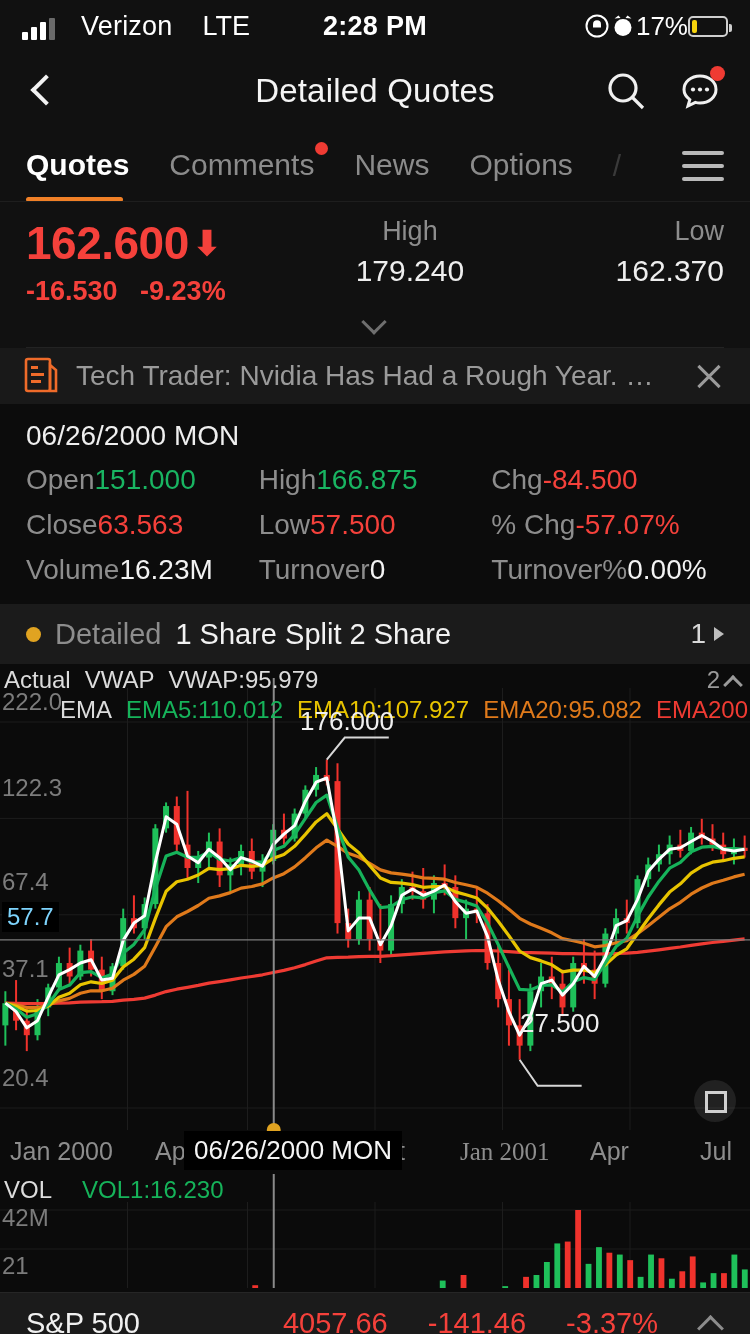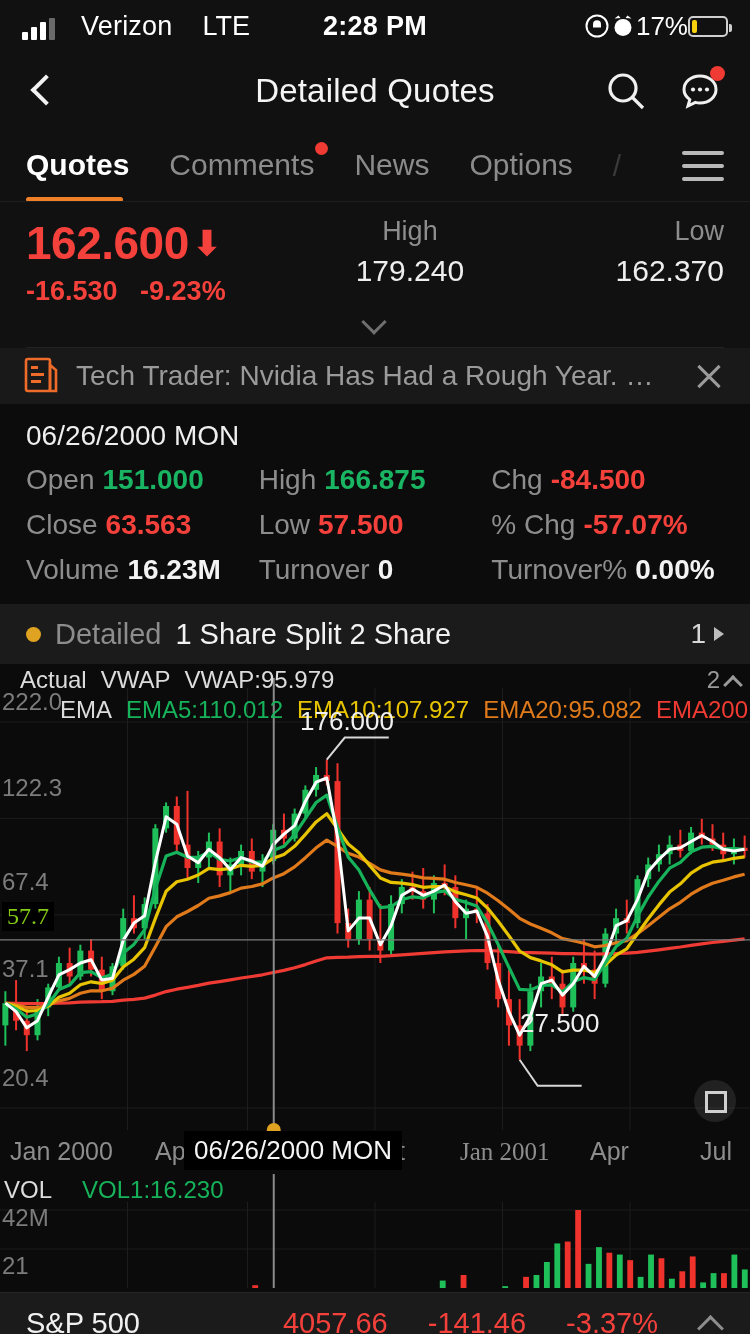--- a/index.html
+++ b/index.html
@@ -124,61 +124,61 @@
     background:#9b9b9b;
   }
   .news-x::before{ transform:rotate(45deg); }
   .news-x::after{ transform:rotate(-45deg); }
 
   
   .ohlc{ background:#0c0c0c; padding:16px 26px 18px 26px; }
   .ohlc-date{ font-size:28px; color:#efefef; margin-bottom:12px; }
   .ohlc-grid{ display:grid; grid-template-columns:1fr 1fr 1fr; row-gap:13px; }
   .oh-cell{ font-size:28px; color:#8d8d8d; white-space:nowrap; }
-  .oh-cell b{ font-weight:bold; margin-left:8px; }
+  .oh-cell b{ font-weight:normal; }
   .up{ color:#19b562; }
   .dn{ color:#f5413b; }
   .neu{ color:#f3f3f3; }
 
   
   .divrow{
     height:60px; display:flex; align-items:center; padding:0 26px;
     background:#1b1b1b; gap:14px;
   }
   .dot-y{ width:15px; height:15px; border-radius:50%; background:#e0a321; flex:none; }
   .div-lab{ font-size:29px; color:#8d8d8d; }
   .div-val{ font-size:29px; color:#f2f2f2; }
   .div-cnt{ margin-left:auto; font-size:28px; color:#d8d8d8; display:flex; align-items:center; gap:8px; }
   .caret-r{ width:0; height:0; border-left:10px solid #bdbdbd; border-top:7px solid transparent; border-bottom:7px solid transparent; }
 
   
   .chartwrap{ position:relative; height:510px; background:#0b0b0b; overflow:hidden; }
   .ind-row{
     position:absolute; left:0; right:0; top:0; height:32px;
-    display:flex; align-items:center; gap:14px; padding-left:20px; z-index:6;
+    display:flex; align-items:center; gap:14px; padding-left:4px; z-index:6;
   }
   .ind-row2{ top:30px; padding-left:60px; }
   .ind-t{ font-size:24px; color:#dcdcdc; white-space:nowrap; }
   .ind-g{ font-size:24px; color:#16b35a; white-space:nowrap; }
   .ind-y{ font-size:24px; color:#e8c400; white-space:nowrap; }
   .ind-o{ font-size:24px; color:#e07a1b; white-space:nowrap; }
   .ind-r{ font-size:24px; color:#ef3b33; white-space:nowrap; }
   .layers{
     position:absolute; right:10px; top:2px; font-size:24px; color:#9a9a9a;
     display:flex; align-items:center; gap:4px; z-index:7;
   }
   .chev-up{ width:16px; height:10px; position:relative; }
   .chev-up::before{
     content:""; position:absolute; left:2px; top:3px; width:11px; height:11px;
     border-left:3px solid #9a9a9a; border-top:3px solid #9a9a9a; transform:rotate(45deg);
   }
   .ylab{
     position:absolute; left:2px; font-size:24px; color:#7c7c7c; z-index:5;
   }
-  .ylab.hl{ color:#84cc16; background:#000000; padding:1px 5px;font-family:Liberation Serif, serif; }
+  .ylab.hl{ color:#7dd3fc; background:#000000; padding:1px 5px; }
   .pk-lab{
     position:absolute; font-size:26px; color:#f0f0f0; z-index:6; white-space:nowrap;
   }
   .xlab{ position:absolute; bottom:8px; font-size:25px; color:#8d8d8d; }
   .cross-date{
     position:absolute; bottom:4px; left:184px; background:#000000;
     color:#f5f5f5; font-size:26px; padding:4px 10px; z-index:8; white-space:nowrap;
   }
   .fsbtn{
     position:absolute; right:14px; bottom:52px; width:42px; height:42px;

